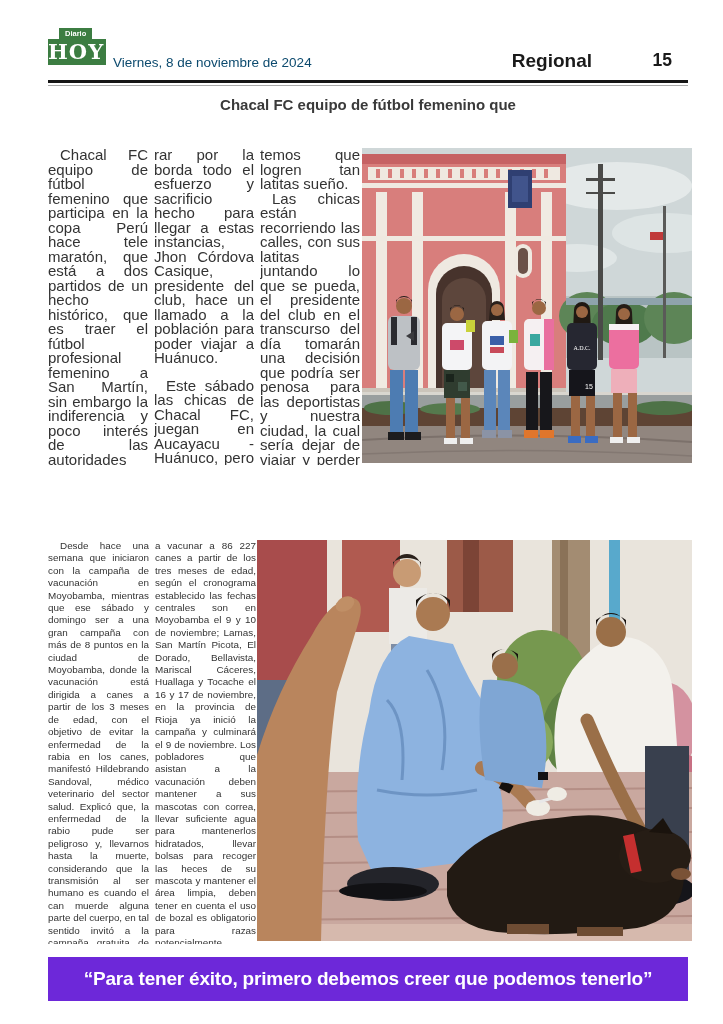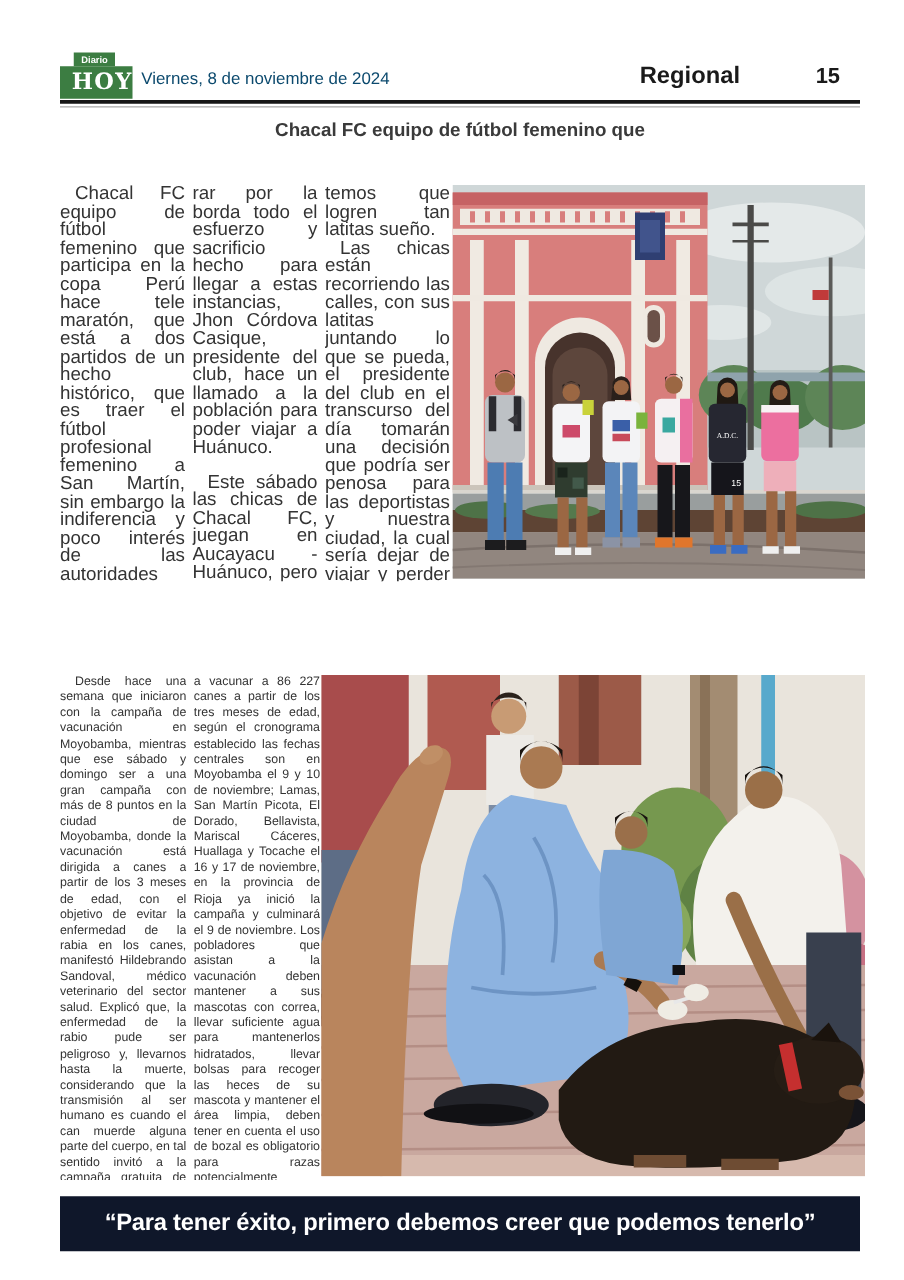--- a/index.html
+++ b/index.html
@@ -1,25 +1,25 @@
 <!DOCTYPE html>
 <html><head>
 <meta charset="utf-8">
 <style>
   html,body{margin:0;padding:0;background:#ffffff;}
   .page{position:relative;width:723px;height:1024px;background:#ffffff;overflow:hidden;
         font-family:"Liberation Sans",sans-serif;color:#2f2f2f;}
 
   
-  .hdr-logo{position:absolute;left:48px;top:42px;width:58px;height:38px;}
+  .hdr-logo{position:absolute;left:48px;top:28px;width:58px;height:38px;}
   .logo-tab{position:absolute;left:11px;top:0;background:#3c7d42;color:#fff;
             font-size:7.5px;font-weight:bold;padding:1px 6px 1px 6px;line-height:9px;}
   .logo-main{position:absolute;left:0;top:11px;width:58px;height:26px;background:#3c7d42;color:#fff;
-             font-family:"DejaVu Serif",serif;font-weight:bold;font-size:18px;line-height:26px;
-             text-align:right;letter-spacing:1px;}
+             font-family:"DejaVu Serif",serif;font-weight:bold;font-size:21px;line-height:26px;
+             text-align:left;letter-spacing:1px;}
   .hdr-date{position:absolute;left:113px;top:55px;font-size:13.5px;color:#0c4a6e;}
   .hdr-section{position:absolute;right:131px;top:50px;font-size:19px;font-weight:bold;color:#1a1a1a;}
   .hdr-pagenum{position:absolute;right:51px;top:50px;font-size:17.5px;font-weight:bold;color:#1a1a1a;}
   .rule-thick{position:absolute;left:48px;width:640px;top:80px;height:3px;background:#161616;}
   .rule-thin{position:absolute;left:48px;width:640px;top:85px;height:1px;background:#a9a9a9;}
 
   
   .a-title{position:absolute;left:48px;width:640px;text-align:center;font-weight:bold;
            color:#3a3a3a;font-size:15px;line-height:25px;}
   .a1-title{top:92px;}
@@ -37,21 +37,21 @@
   .a2-cols{left:48px;top:540px;width:208px;height:404px;gap:6px;
            font-size:9.9px;line-height:12.4px;}
   .a2-cols .col{width:101px;}
 
   
   .photo{position:absolute;display:block;}
   .photo1{left:362px;top:148px;width:330px;height:315px;}
   .photo2{left:257px;top:540px;width:435px;height:401px;}
 
   
-  .footer-bar{position:absolute;left:48px;top:957px;width:640px;height:44px;background:#0f172a;
+  .footer-bar{position:absolute;left:48px;top:957px;width:640px;height:44px;background:#6d28d9;
               display:flex;align-items:center;justify-content:center;}
   .footer-quote{color:#ffffff;font-weight:bold;font-size:19px;letter-spacing:-0.2px;}
 </style>
 </head>
 <body>
 
 <div class="page">
 
   <div class="hdr-logo">
     <div class="logo-tab">Diario</div>

